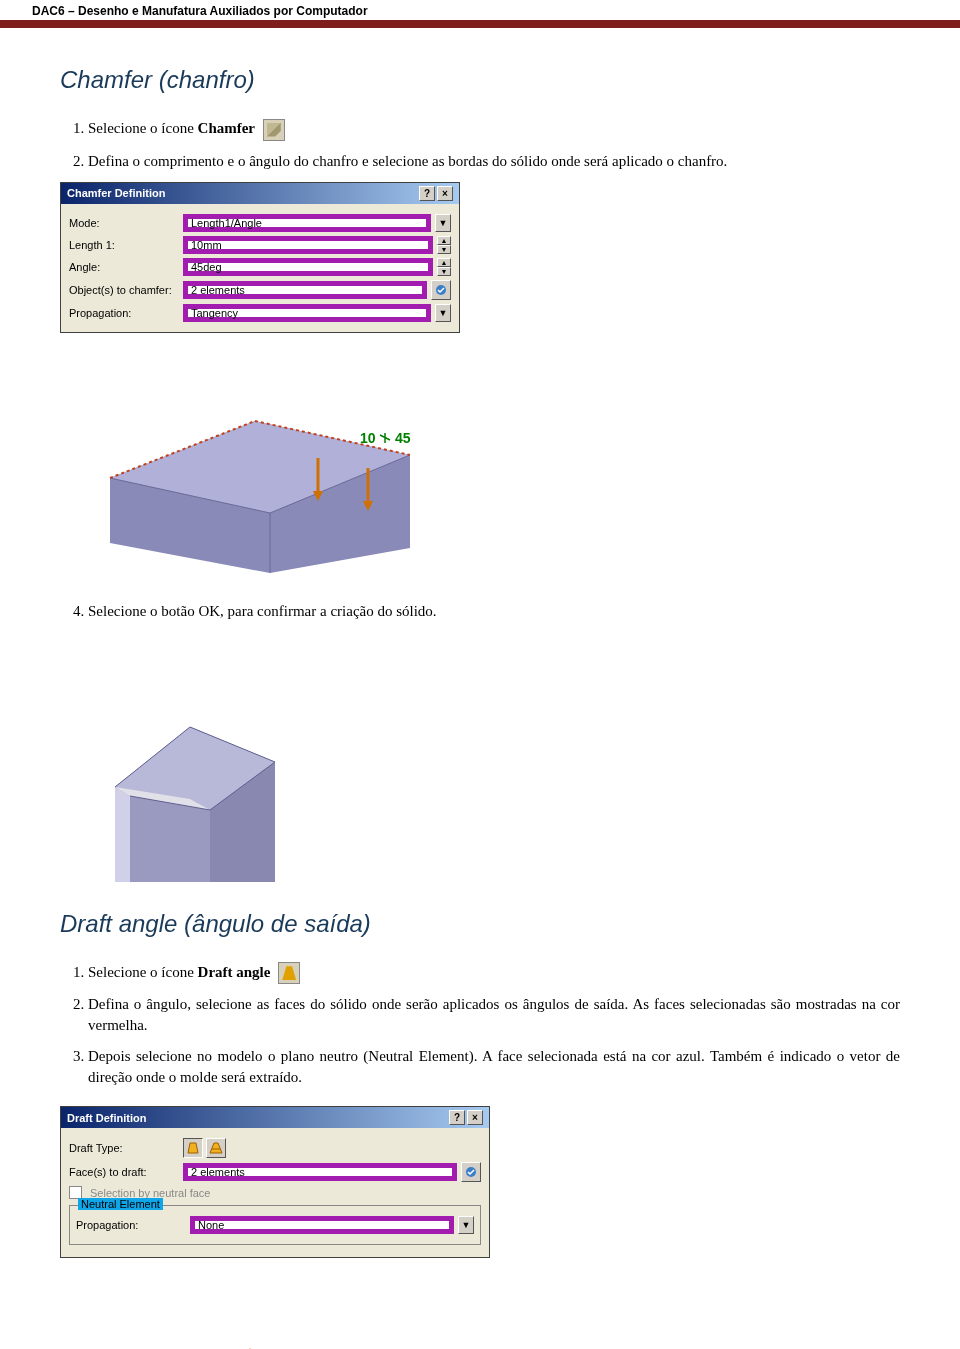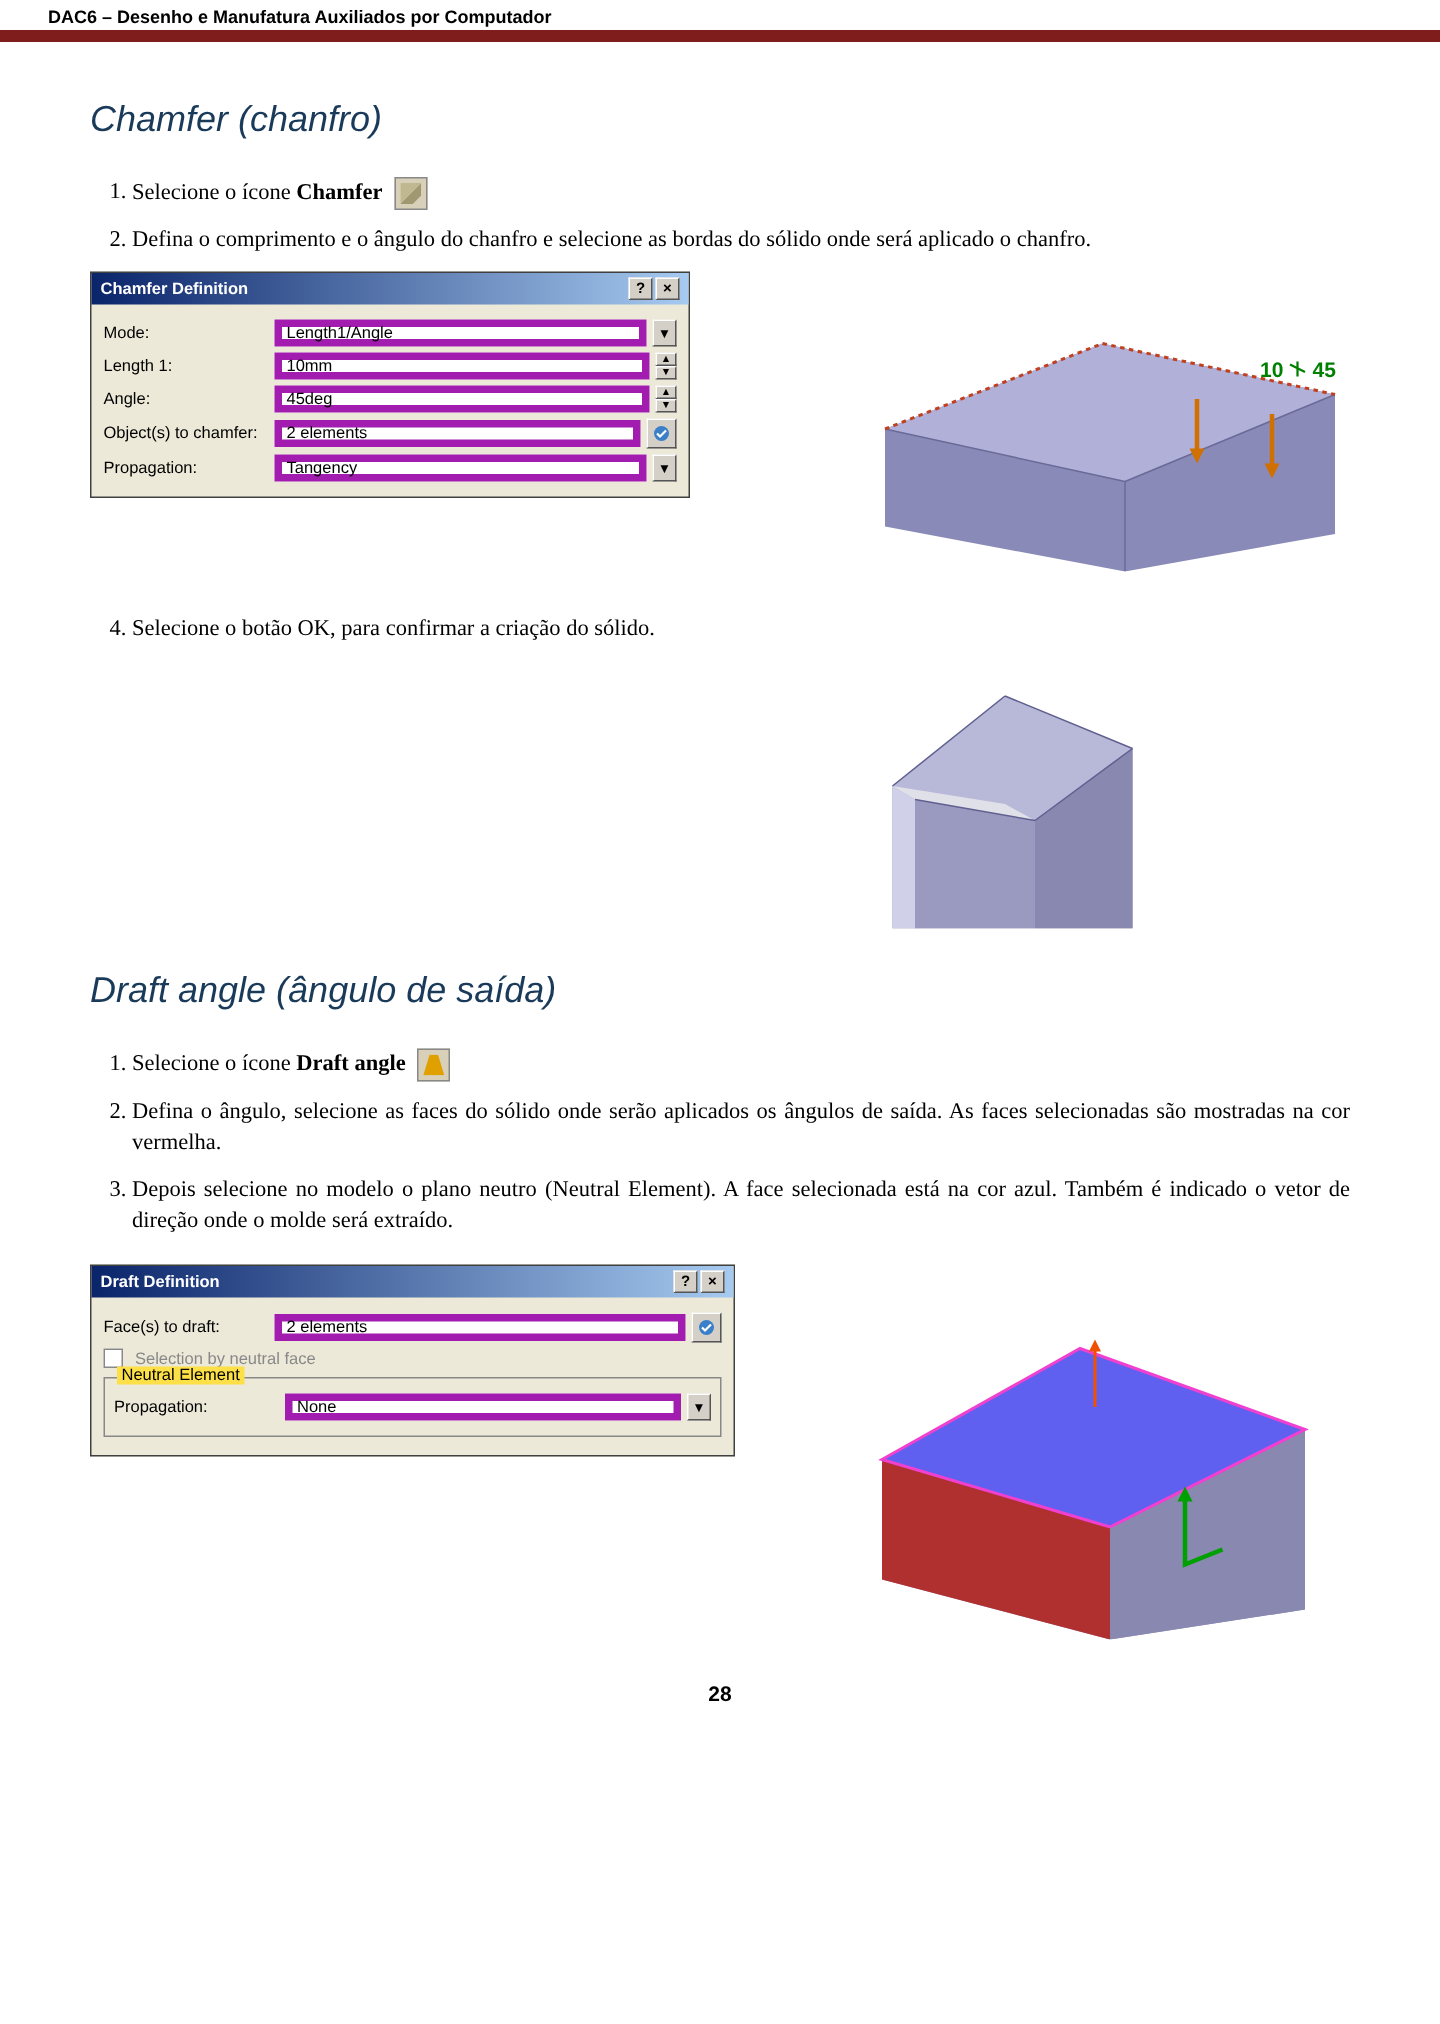--- a/index.html
+++ b/index.html
@@ -40,21 +40,21 @@
   }
   .chamfer-icon::after {
     content:""; position:absolute; left:3px; top:3px; width:14px; height:14px;
     background: linear-gradient(135deg,#c0b890 50%,#a09870 50%);
     clip-path: polygon(0 0,100% 0,100% 60%,60% 100%,0 100%);
   }
   .draft-icon::after {
     content:""; position:absolute; left:3px; top:3px; width:14px; height:14px;
     background:#e0a000; clip-path: polygon(30% 0,70% 0,100% 100%,0 100%);
   }
-  .row { display:flex; gap:40px; margin-bottom:28px; align-items:flex-start; }
+  .row { display:flex; gap:40px; margin-bottom:28px; align-items:flex-start;flex-direction:column; }
   .row .left { flex:1.1; }
   .row .right { flex:0.9; }
   
   .dlg { border:1px solid #404040; background:#ece9d8; width:400px; font-family: Tahoma, sans-serif; font-size:11px; }
   .dlg .titlebar {
     background: linear-gradient(to right,#0a246a,#a6caf0);
     color:#fff; font-weight:bold; padding:3px 6px;
     display:flex; justify-content:space-between; align-items:center;
   }
   .tb-btns { display:flex; gap:2px; }
@@ -64,21 +64,21 @@
   .frow label { width:110px; }
   .ftext { flex:1; height:18px; border:5px solid #a21caf; background:#fff; padding:1px 3px; display:flex; align-items:center; }
   .fsel .arr { width:16px; height:18px; background:#d4d0c8; border:1px solid #fff; border-right-color:#555; border-bottom-color:#555; display:flex; align-items:center; justify-content:center; font-size:9px; }
   .spin { display:flex; flex-direction:column; }
   .spin .sp { width:14px; height:9px; background:#d4d0c8; border:1px solid #fff; border-right-color:#555; border-bottom-color:#555; font-size:7px; display:flex; align-items:center; justify-content:center; }
   .iconbtn { width:20px; height:20px; background:#d4d0c8; border:1px solid #fff; border-right-color:#555; border-bottom-color:#555; display:flex; align-items:center; justify-content:center; }
   .iconbtn.pressed { border:1px solid #555; border-right-color:#fff; border-bottom-color:#fff; }
   .iconbtn svg { width:14px; height:14px; }
   .chk { width:13px; height:13px; border:1px solid #888; background:#fff; margin-right:4px; }
   .groupbox { border:1px solid #888; margin:6px 0; padding:6px; position:relative; }
-  .groupbox .gtitle { position:absolute; top:-8px; left:8px; background:#fde047; padding:0 3px; font-size:11px; }
+  .groupbox .gtitle { position:absolute; top:-8px; left:8px; background:#0ea5e9; padding:0 3px; font-size:11px; }
   .disabled { color:#888; }
   .dt-icons { display:flex; gap:3px; }
   
   svg.illus { display:block; }
   .footer { text-align:center; font-weight:bold; font-size:14px; margin-top:20px; }
   .justify { text-align: justify; }
 </style>
 </head>
 <body>
 
@@ -209,20 +209,36 @@
       <div class="dlg" style="width:430px;">
         <div class="titlebar">
           <span>Draft Definition</span>
           <span class="tb-btns">
             <span class="tb-btn">?</span>
             <span class="tb-btn">×</span>
           </span>
         </div>
         <div class="body">
           <div class="frow">
+            <label>Draft Type:</label>
+            <div class="dt-icons">
+              <div class="iconbtn pressed">
+                <svg viewBox="0 0 14 14">
+                    <polygon points="4,2 10,2 12,12 2,12" fill="#f0b020" stroke="#a06000"></polygon>
+                  </svg>
+              </div>
+              <div class="iconbtn">
+                <svg viewBox="0 0 14 14">
+                    <polygon points="5,2 9,2 13,12 1,12" fill="#f0b020" stroke="#a06000"></polygon>
+                    <line x1="3" y1="8" x2="11" y2="8" stroke="#a06000"></line>
+                  </svg>
+              </div>
+            </div>
+          </div>
+          <div class="frow">
             <label>Face(s) to draft:</label>
             <div class="ftext">2 elements</div>
             <div class="iconbtn">
               <svg viewBox="0 0 14 14">
                   <circle cx="7" cy="7" r="5" fill="#3a7fc8"></circle>
                   <path d="M4 7 L6 9 L10 5" stroke="#fff" stroke-width="1.5" fill="none"></path>
                 </svg>
             </div>
           </div>
           <div class="frow disabled">

